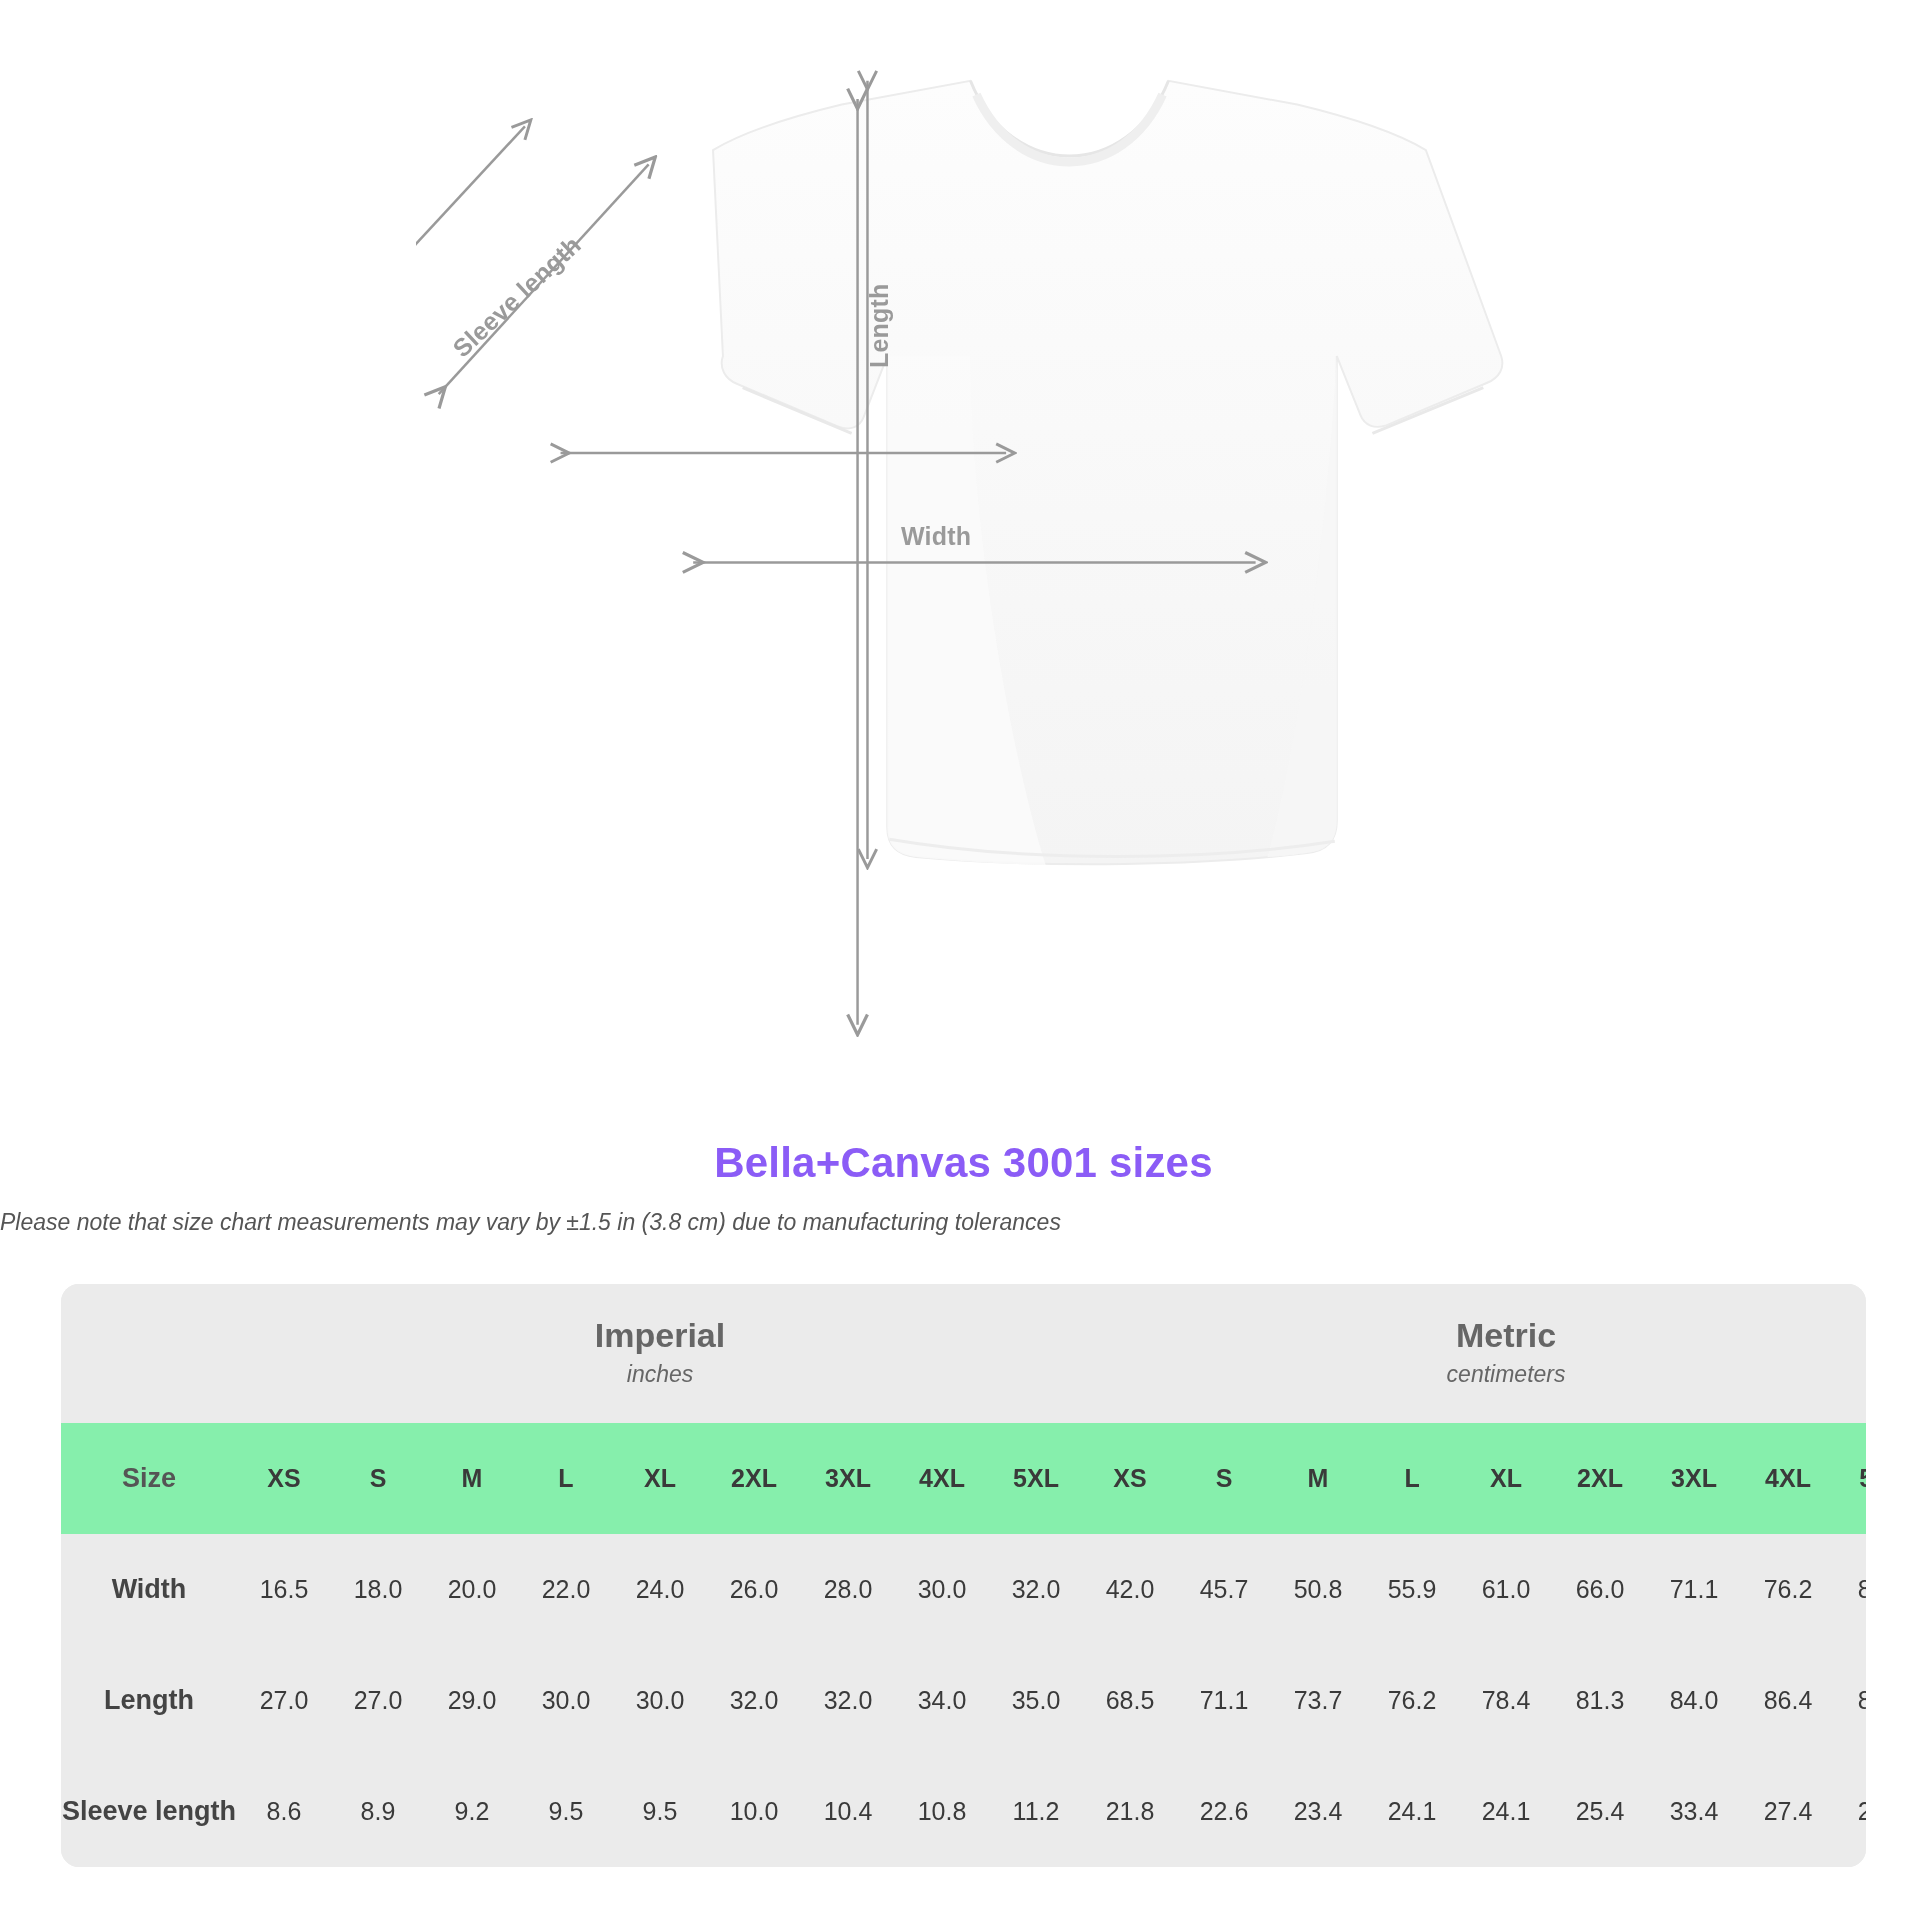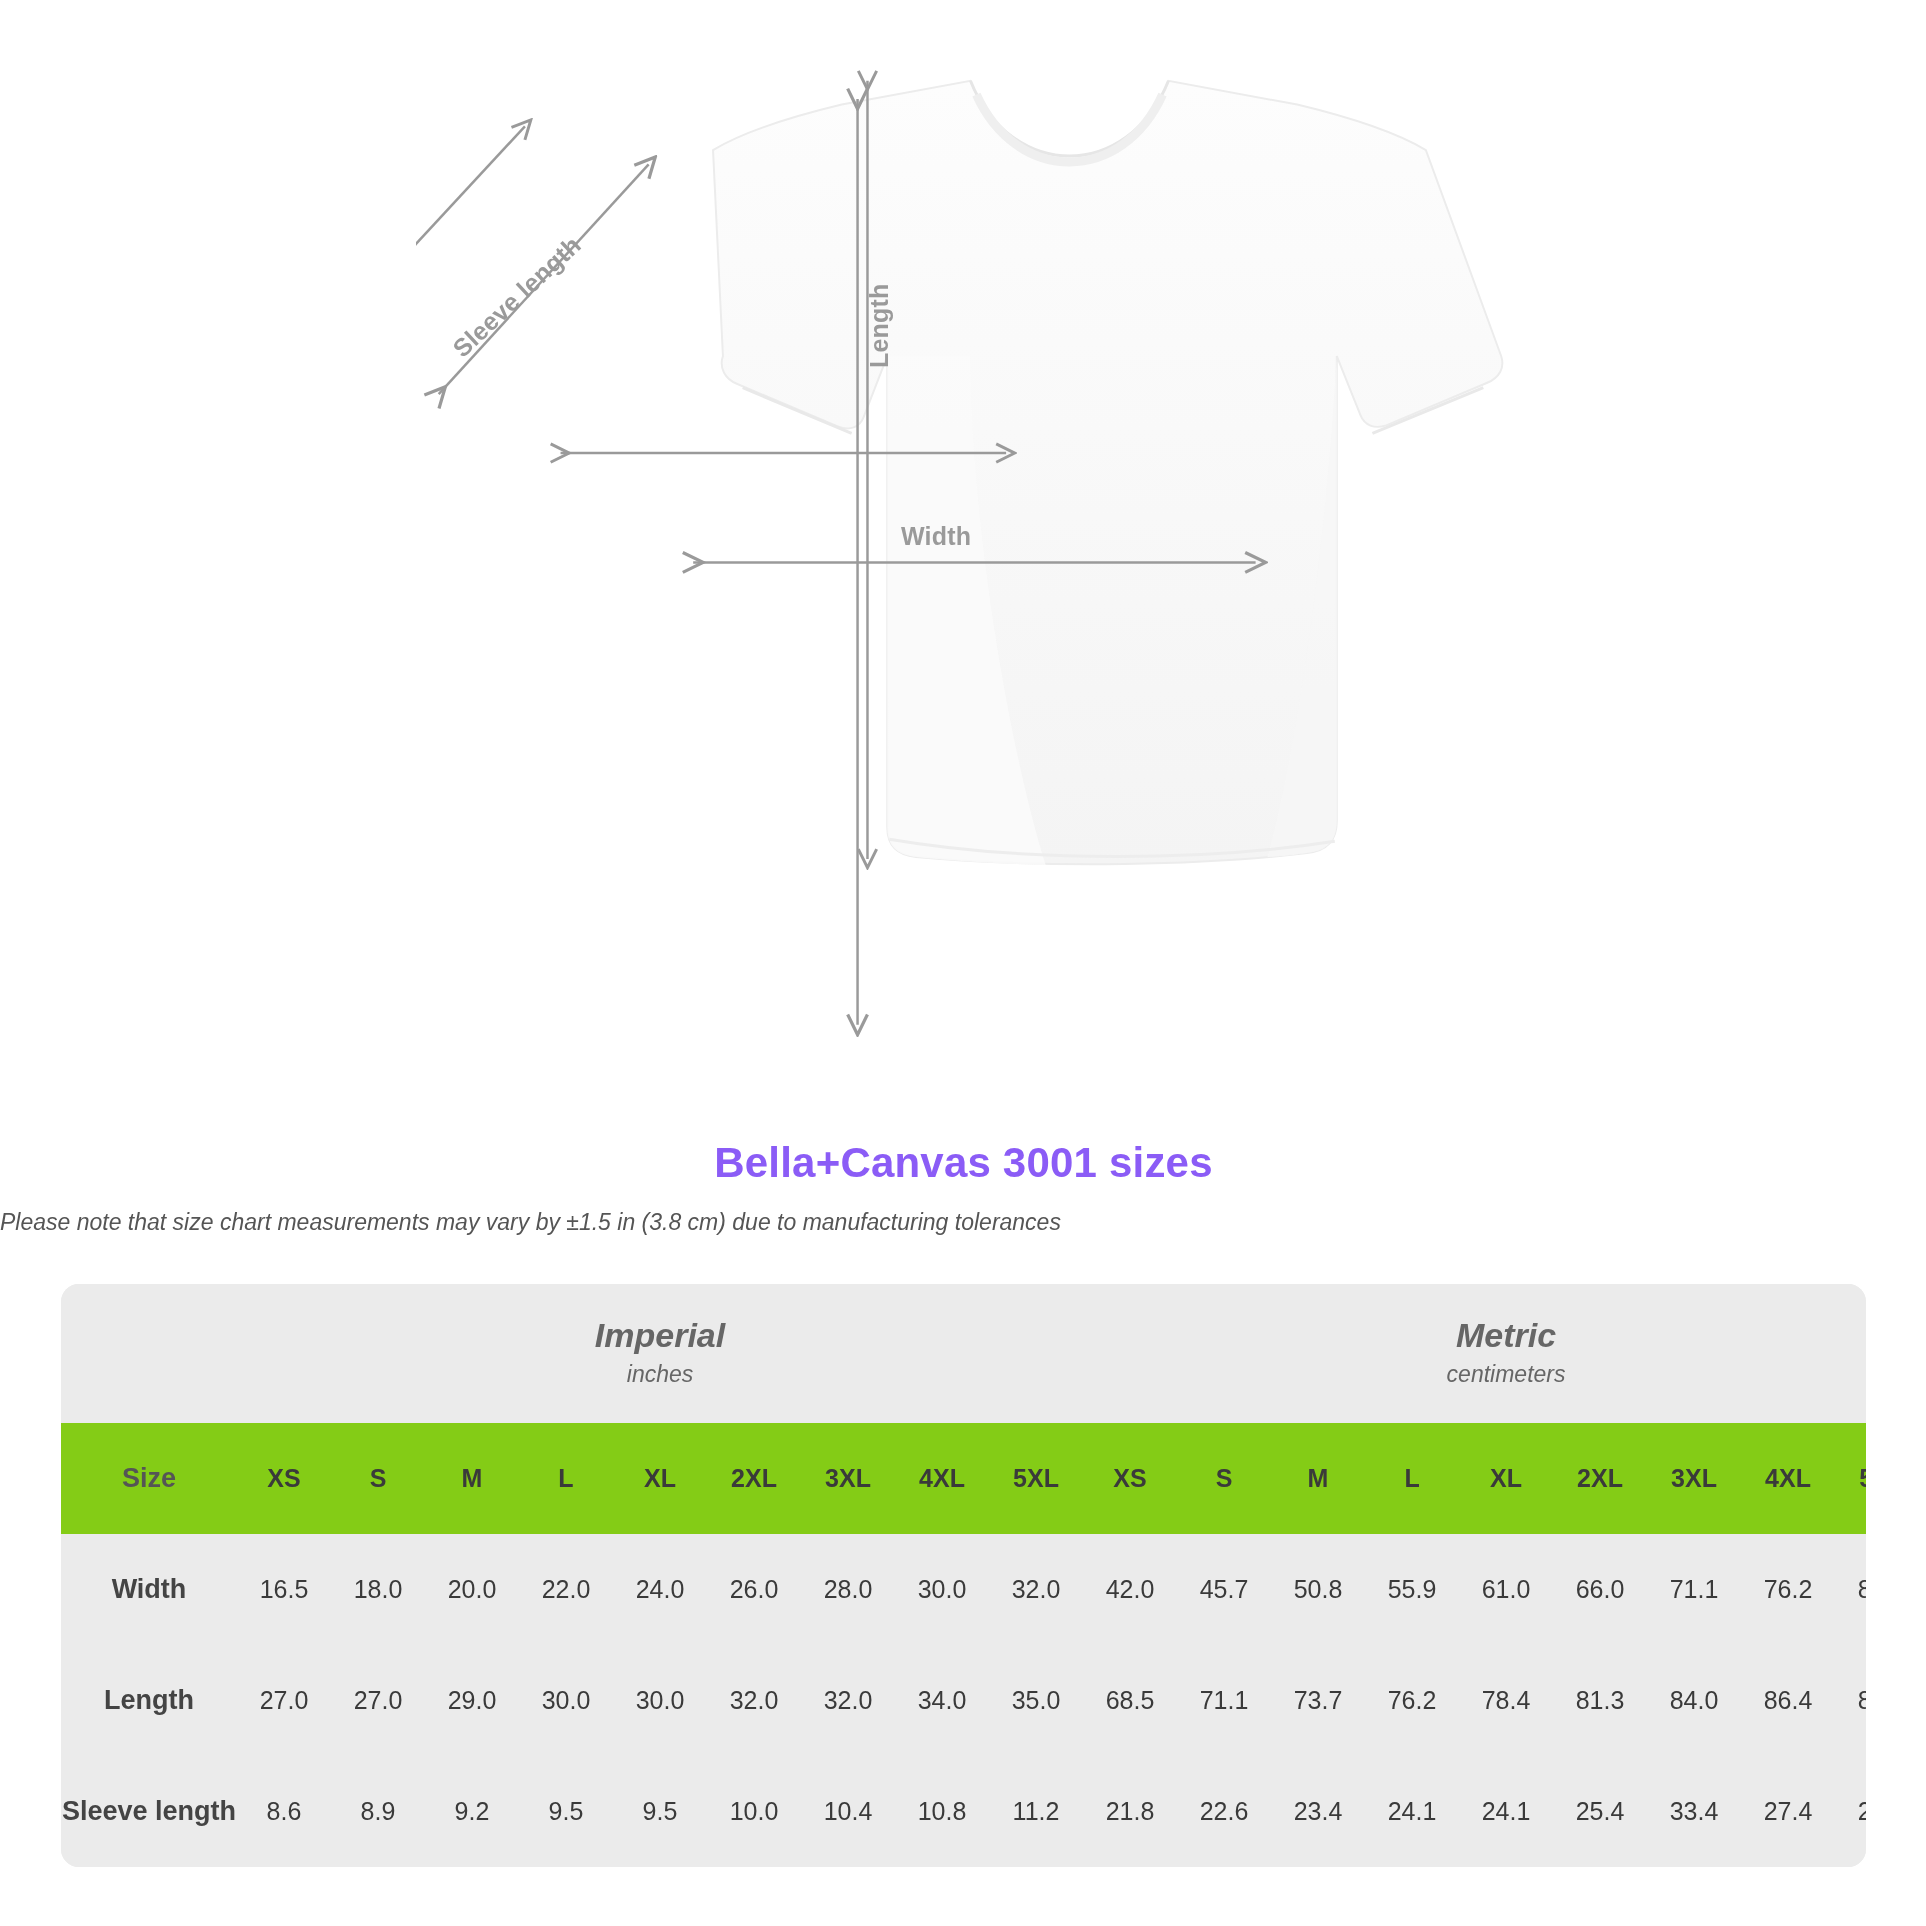--- a/index.html
+++ b/index.html
@@ -98,35 +98,34 @@
     padding: 0;
     border: none;
   }
   .unit-row td {
     height: 139px;
     background: #ebebeb;
   }
   .unit-name {
     font-size: 34px;
     font-weight: bold;
-    font-style: italic;
     color: #666666;
     line-height: 1.2;
   }
   .unit-sub {
     font-size: 23px;
     font-style: italic;
     color: #666666;
     line-height: 1.6;
   }
   .size-row td {
     height: 111px;
     font-weight: bold;
     color: #4a4a4a;
-    background: #84cc16;
+    background: #86efac;
     border-left: 3px solid #ffffff;
   }
   .size-row td.rowhead {
     border-left: none;
     font-size: 27px;
     color: #555555;
   }
   .data-row td {
     height: 111px;
     background: #ebebeb;

